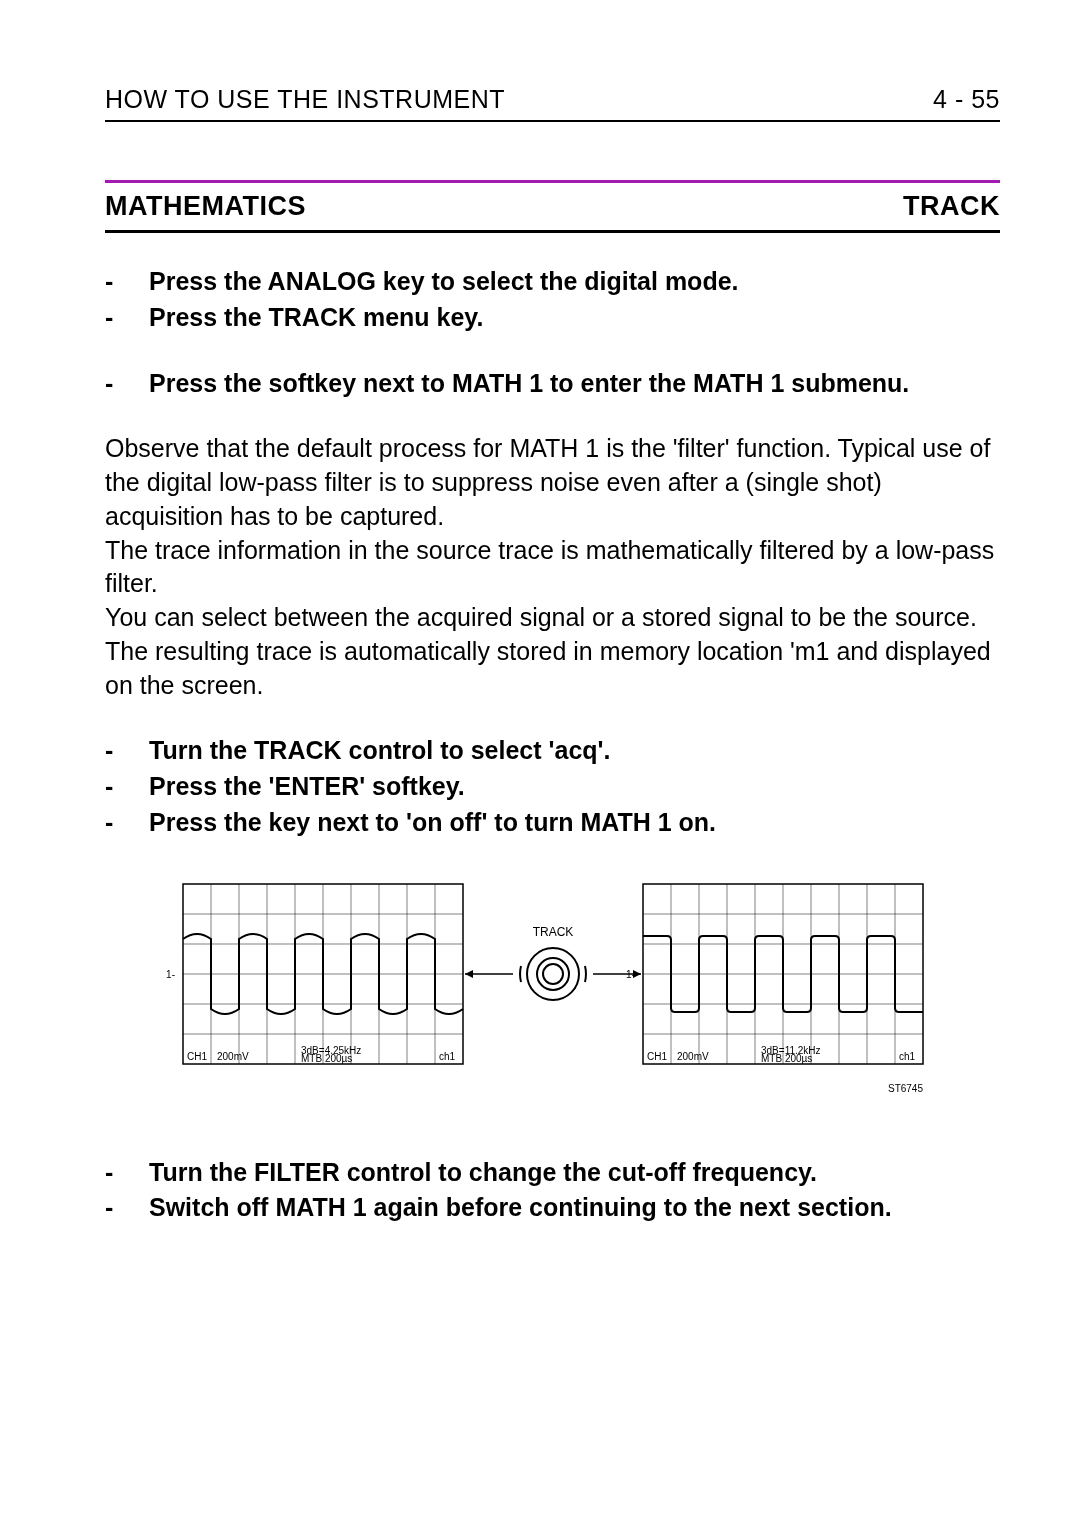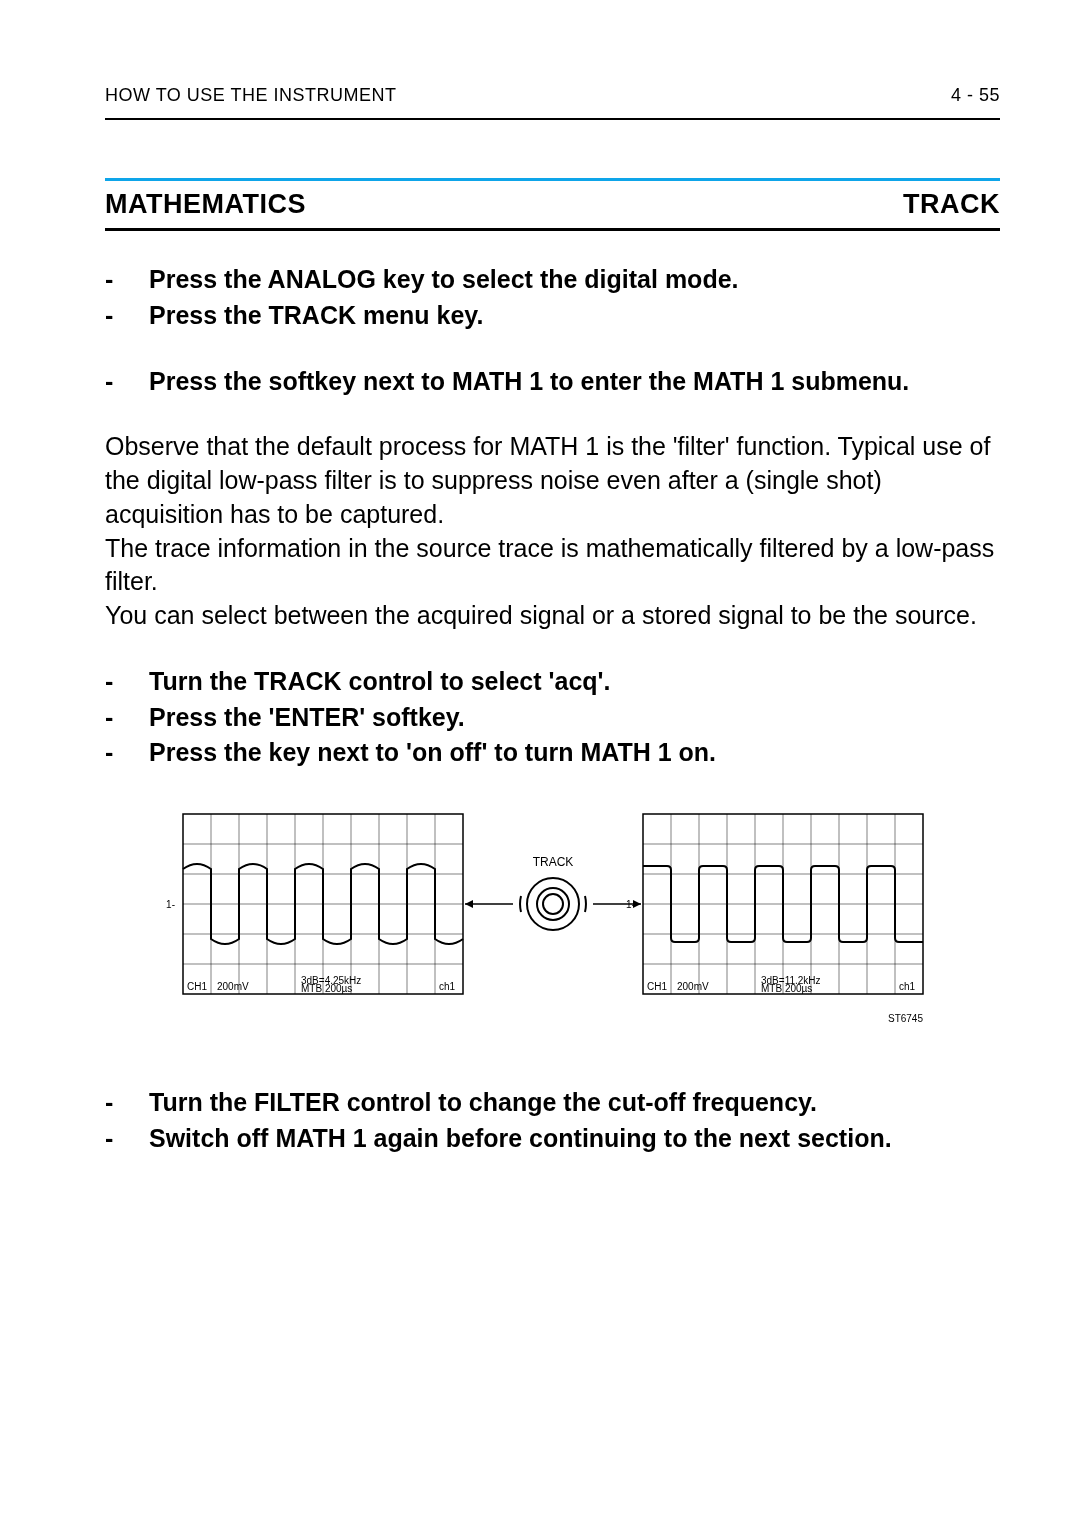--- a/index.html
+++ b/index.html
@@ -1,18 +1,18 @@
 <!DOCTYPE html>
 <html><head>
 <meta charset="utf-8">
 <style>
   html,body{margin:0;padding:0;background:#fff;font-family:Helvetica,Arial,sans-serif;color:#000}
   .page{width:1080px;height:1529px;box-sizing:border-box;padding:85px 80px 80px 105px}
-  .running-head{display:flex;justify-content:space-between;align-items:flex-start;border-bottom:2px solid #000;padding-bottom:12px;font-size:18px;letter-spacing:0.5px}
-  .section-head{margin-top:58px;border-top:3px solid #0ea5e9;border-bottom:3px solid #000;padding:8px 0;display:flex;justify-content:space-between;align-items:baseline;font-weight:bold;font-size:27px;letter-spacing:0.5px}
+  .running-head{display:flex;justify-content:space-between;align-items:flex-start;border-bottom:2px solid #000;padding-bottom:6px;font-size:25px;letter-spacing:0.5px}
+  .section-head{margin-top:58px;border-top:3px solid #a21caf;border-bottom:3px solid #000;padding:8px 0;display:flex;justify-content:space-between;align-items:baseline;font-weight:bold;font-size:27px;letter-spacing:0.5px}
   .block{margin-top:32px;font-size:25px;line-height:1.35}
   .bold{font-weight:bold}
   .bullet{display:flex;margin:0 0 2px 0}
   .bullet .dash{width:44px;flex:0 0 44px;font-weight:bold}
   .bullet .txt{flex:1}
   .figure-wrap{margin-top:24px;display:flex;justify-content:center}
   svg{display:block}
 </style>
 </head>
 <body>
@@ -45,20 +45,21 @@
       <span class="dash">-</span>
       <span class="txt">Press the softkey next to MATH 1 to enter the MATH 1 submenu.</span>
     </div>
   </div>
 
 
   <div class="block">
     <div>Observe that the default process for MATH 1 is the 'filter' function. Typical use of the digital low-pass filter is to suppress noise even after a (single shot) acquisition has to be captured.</div>
     <div>The trace information in the source trace is mathematically filtered by a low-pass filter.</div>
     <div>You can select between the acquired signal or a stored signal to be the source.</div>
+    <div>The resulting trace is automatically stored in memory location 'm1 and displayed on the screen.</div>
   </div>
 
   <div class="block">
     <div class="bullet bold">
       <span class="dash">-</span>
       <span class="txt">Turn the TRACK control to select 'acq'.</span>
     </div>
     <div class="bullet bold">
       <span class="dash">-</span>
       <span class="txt">Press the 'ENTER' softkey.</span>

